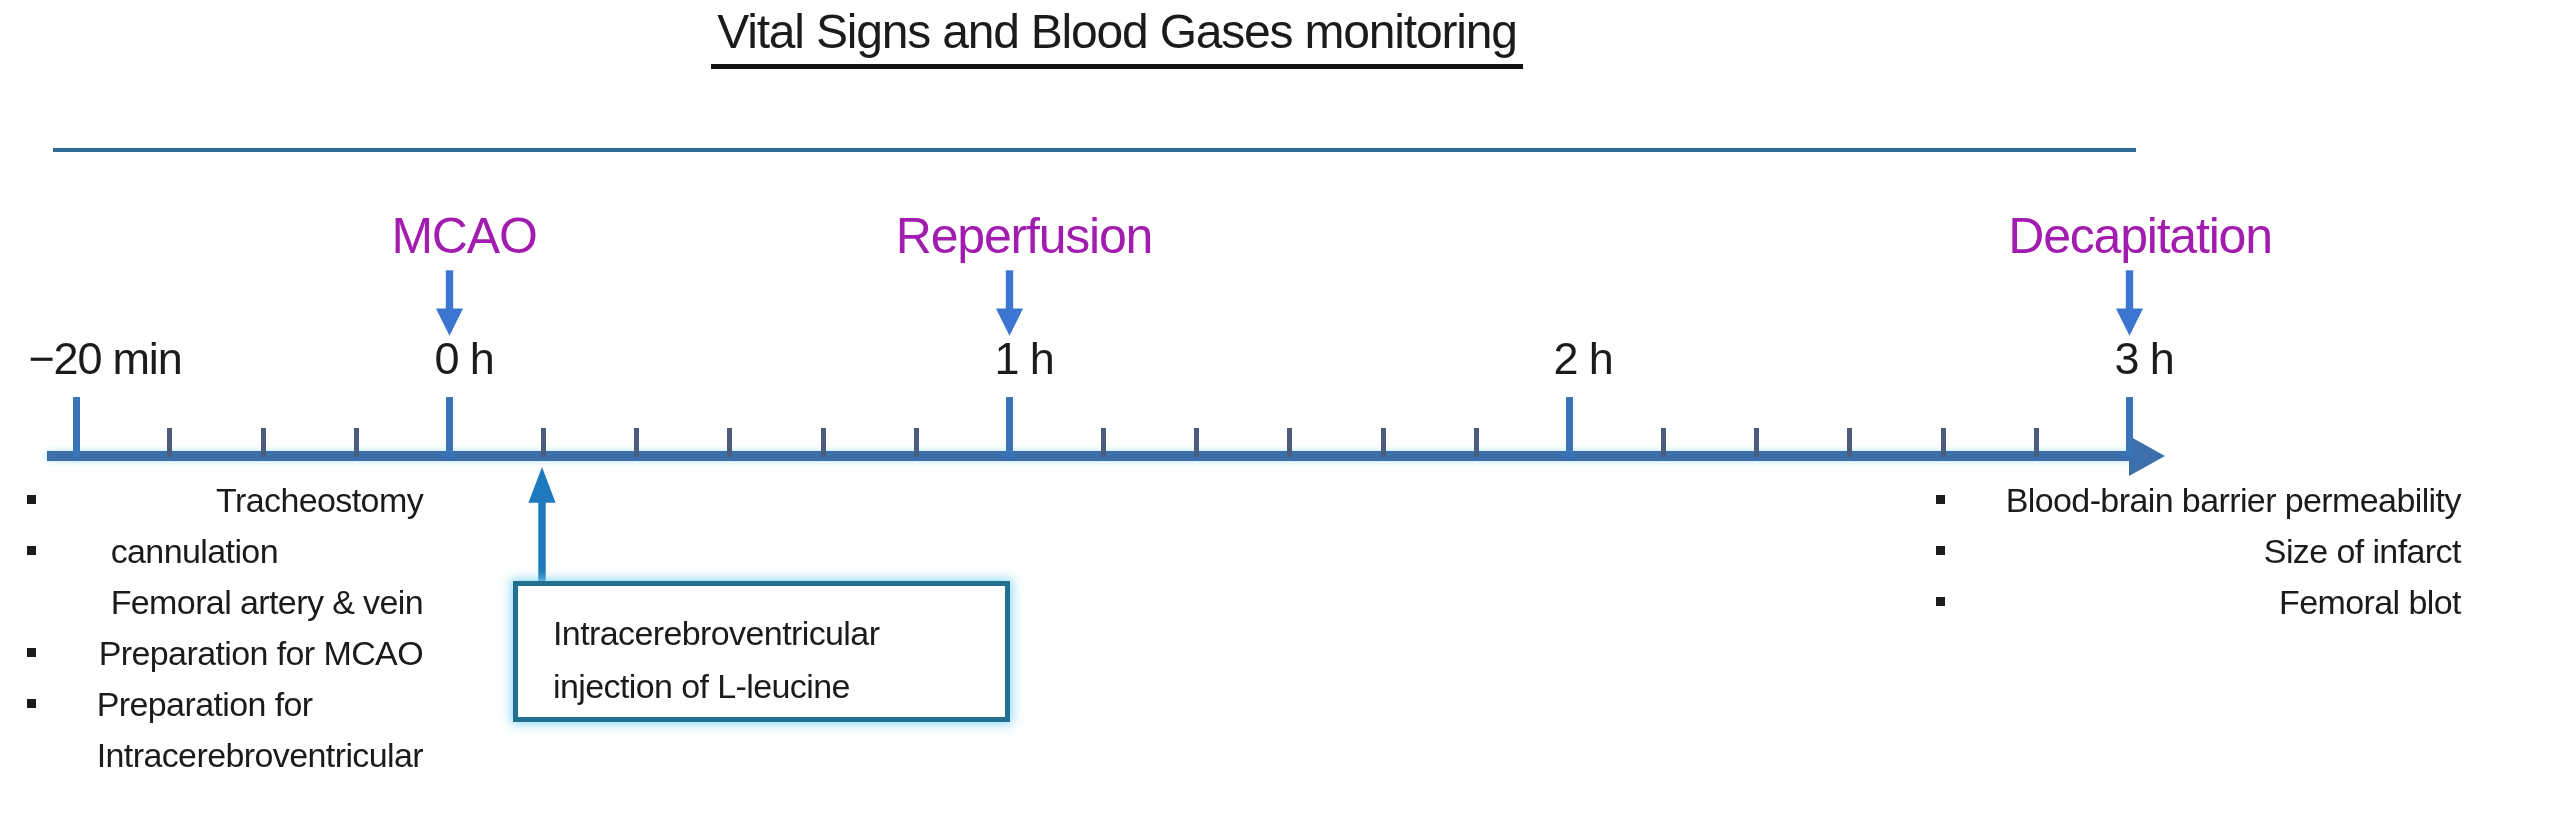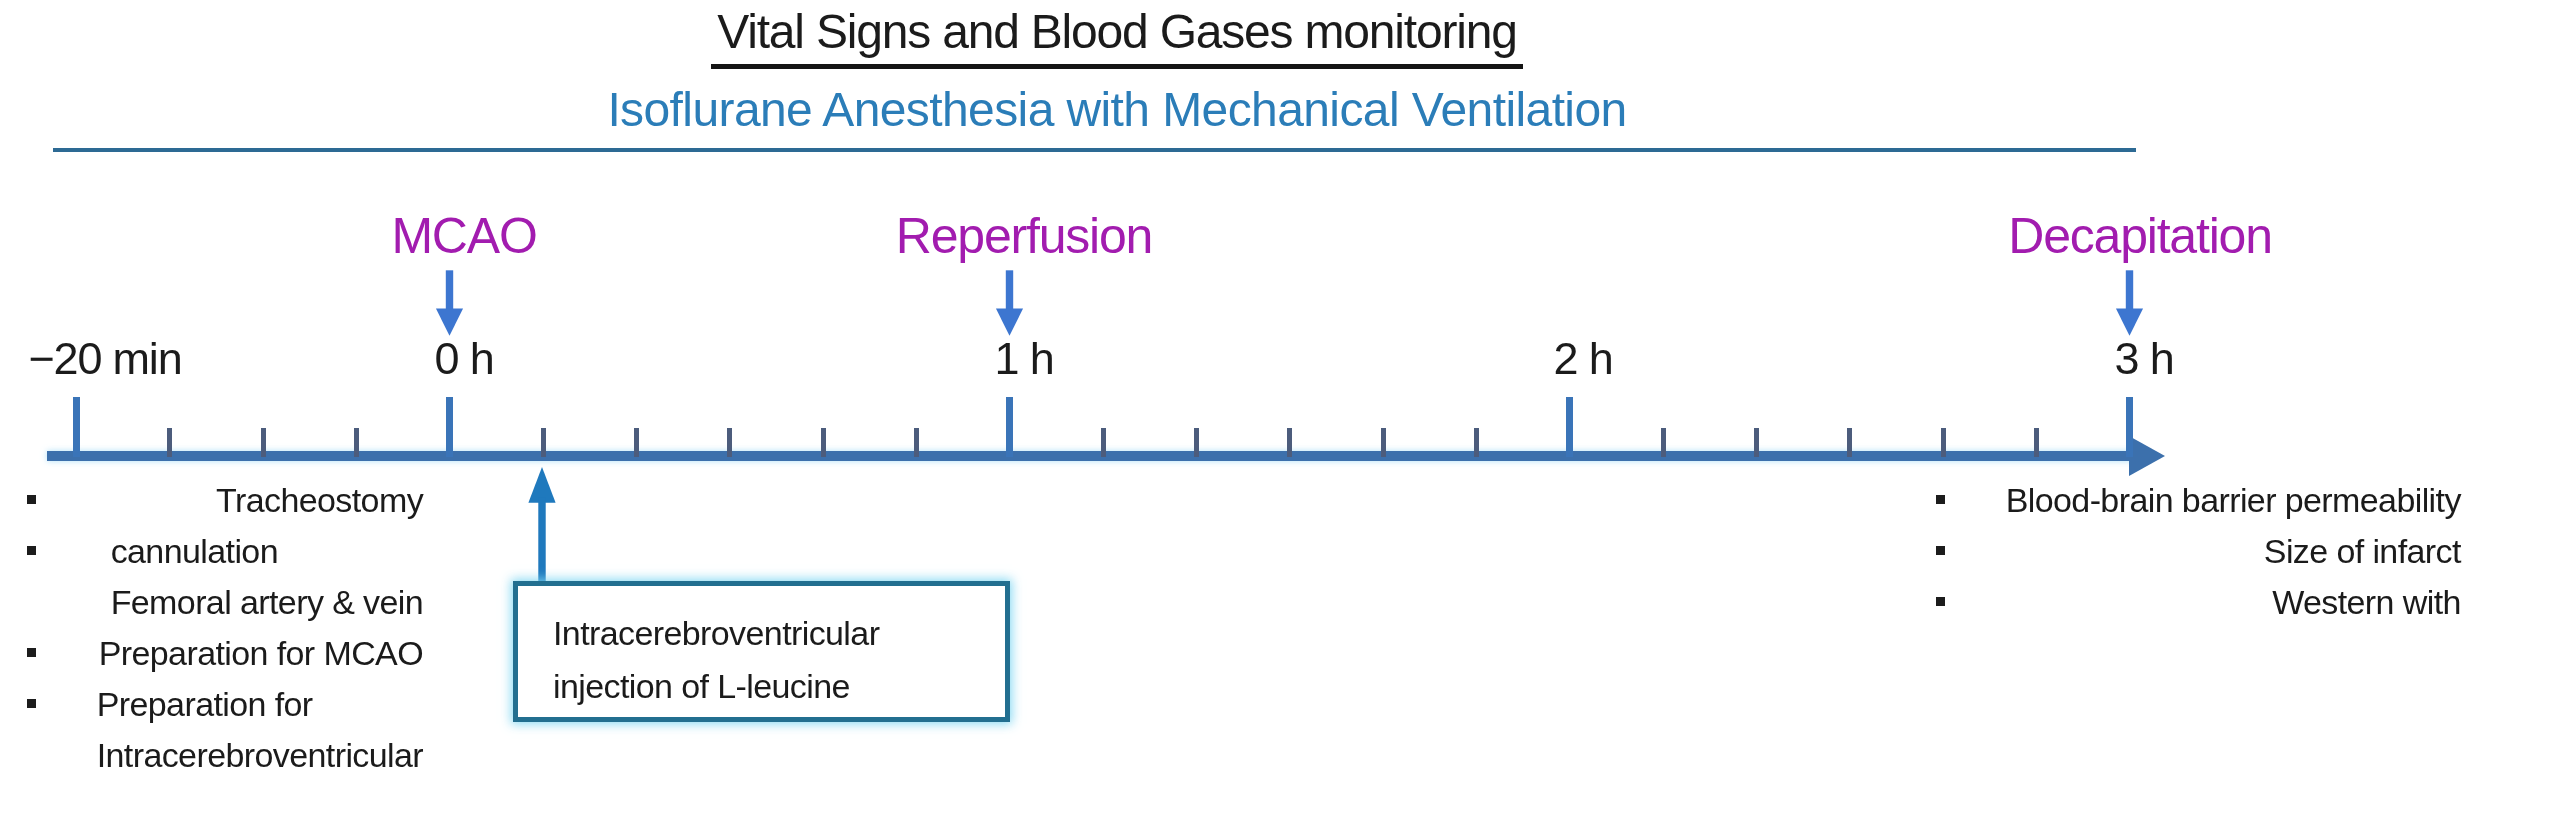--- a/index.html
+++ b/index.html
@@ -96,21 +96,20 @@
   }
   .up-arrow{position:absolute;left:524px;top:467px;width:36px;height:115px;}
 </style>
 </head>
 <body>
 
 <div class="canvas">
 
   <div class="header">
     <div class="title">Vital Signs and Blood Gases monitoring</div>
-    <div class="subtitle">Isoflurane Anesthesia with Mechanical Ventilation</div>
   </div>
   <div class="subtitle-rule"></div>
 
   <div class="event-label" style="left:464px">MCAO</div>
   <div class="event-label" style="left:1024px">Reperfusion</div>
   <div class="event-label" style="left:2140px">Decapitation</div>
 
   <svg class="down-arrow" style="left:431px" viewBox="0 0 60 106">
     <rect x="24" y="0" width="12" height="66" fill="#3d76d0"></rect>
     <polygon points="8,62 52,62 30,106" fill="#3d76d0"></polygon>
@@ -196,21 +195,21 @@
     </div>
     <div class="bullet-item">
       <span class="bullet-glyph"></span>
       <div class="bullet-lines">
         <div>Size of infarct</div>
       </div>
     </div>
     <div class="bullet-item">
       <span class="bullet-glyph"></span>
       <div class="bullet-lines">
-        <div>Western with</div>
+        <div>Femoral blot</div>
       </div>
     </div>
   </div>
 
   <svg class="up-arrow" viewBox="0 0 58 186">
     <polygon points="29,0 7,58 51,58" fill="#1f79bd"></polygon>
     <rect x="23" y="50" width="12" height="136" fill="#1f79bd"></rect>
   </svg>
   <div class="injection-box">
     <div class="injection-text">

